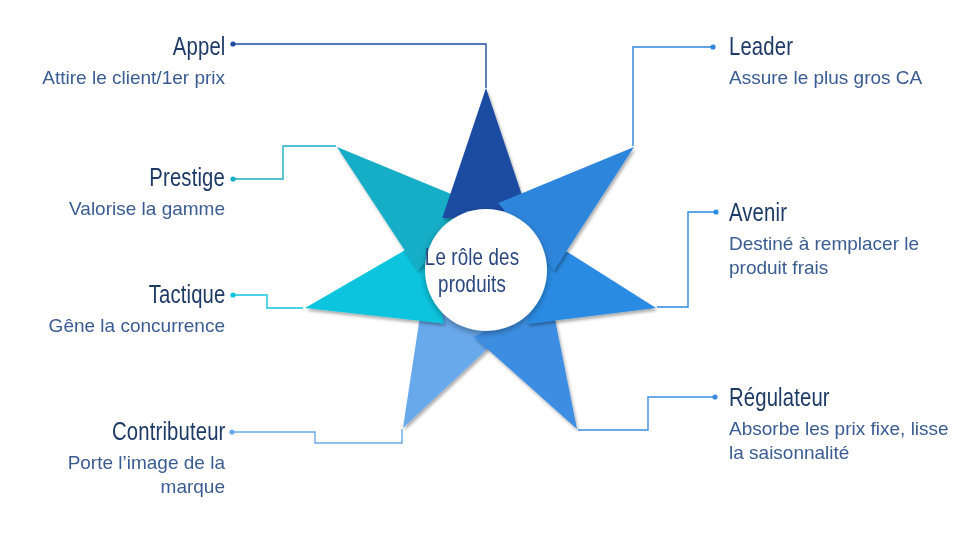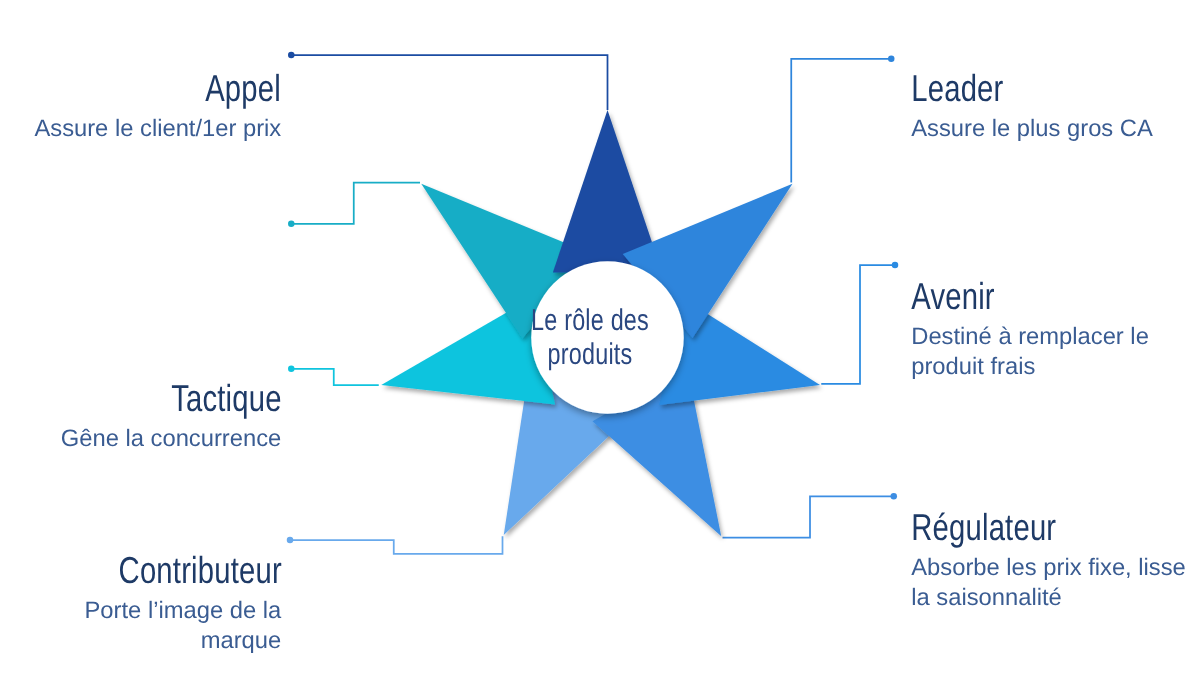--- a/index.html
+++ b/index.html
@@ -10,24 +10,23 @@
     -webkit-font-smoothing:antialiased;
   }
   .stage{position:absolute;inset:0;width:960px;height:540px;}
   svg.diagram{position:absolute;left:0;top:0;}
 
   .label-block{position:absolute;}
   .label-block.left{right:735px;text-align:right;}
   .label-block.right{left:729px;text-align:left;}
 
   .spoke-title{
-    font-size:30px;line-height:26px;font-weight:400;
+    font-size:26px;line-height:26px;font-weight:400;
     color:var(--title-color,#1E3A66);
     white-space:nowrap;
-    margin-top:26px;
   }
   .cond{display:inline-block;transform:scaleX(0.78);letter-spacing:0.2px;}
   .label-block.left  .cond{transform-origin:100% 50%;}
   .label-block.right .cond{transform-origin:0 50%;}
 
   .spoke-desc{
     margin-top:7px;
     font-size:19px;line-height:24px;font-weight:400;
     color:var(--desc-color,#3A5C92);
   }
@@ -88,23 +87,27 @@
     <circle cx="486" cy="270" r="61" fill="#FFFFFF" filter="url(#circleShadow)"></circle>
   </svg>
 
   <div class="center-label">
     <span class="center-line">Le rôle des</span>
     <span class="center-line">produits</span>
   </div>
 
   <div class="label-block left" style="top:33px;">
     <div class="spoke-title"><span class="cond">Appel</span></div>
-    <div class="spoke-desc" style="max-width:245px;">Assure le client/1er prix</div>
+    <div class="spoke-desc" style="max-width:245px;">Attire le client/1er prix</div>
   </div>
 
+  <div class="label-block left" style="top:164px;">
+    <div class="spoke-title"><span class="cond">Prestige</span></div>
+    <div class="spoke-desc" style="max-width:230px;">Valorise la gamme</div>
+  </div>
 
   <div class="label-block left" style="top:281px;">
     <div class="spoke-title"><span class="cond">Tactique</span></div>
     <div class="spoke-desc" style="max-width:230px;">Gêne la concurrence</div>
   </div>
 
   <div class="label-block left" style="top:418px;">
     <div class="spoke-title"><span class="cond">Contributeur</span></div>
     <div class="spoke-desc" style="max-width:205px;">Porte l’image de la marque</div>
   </div>

